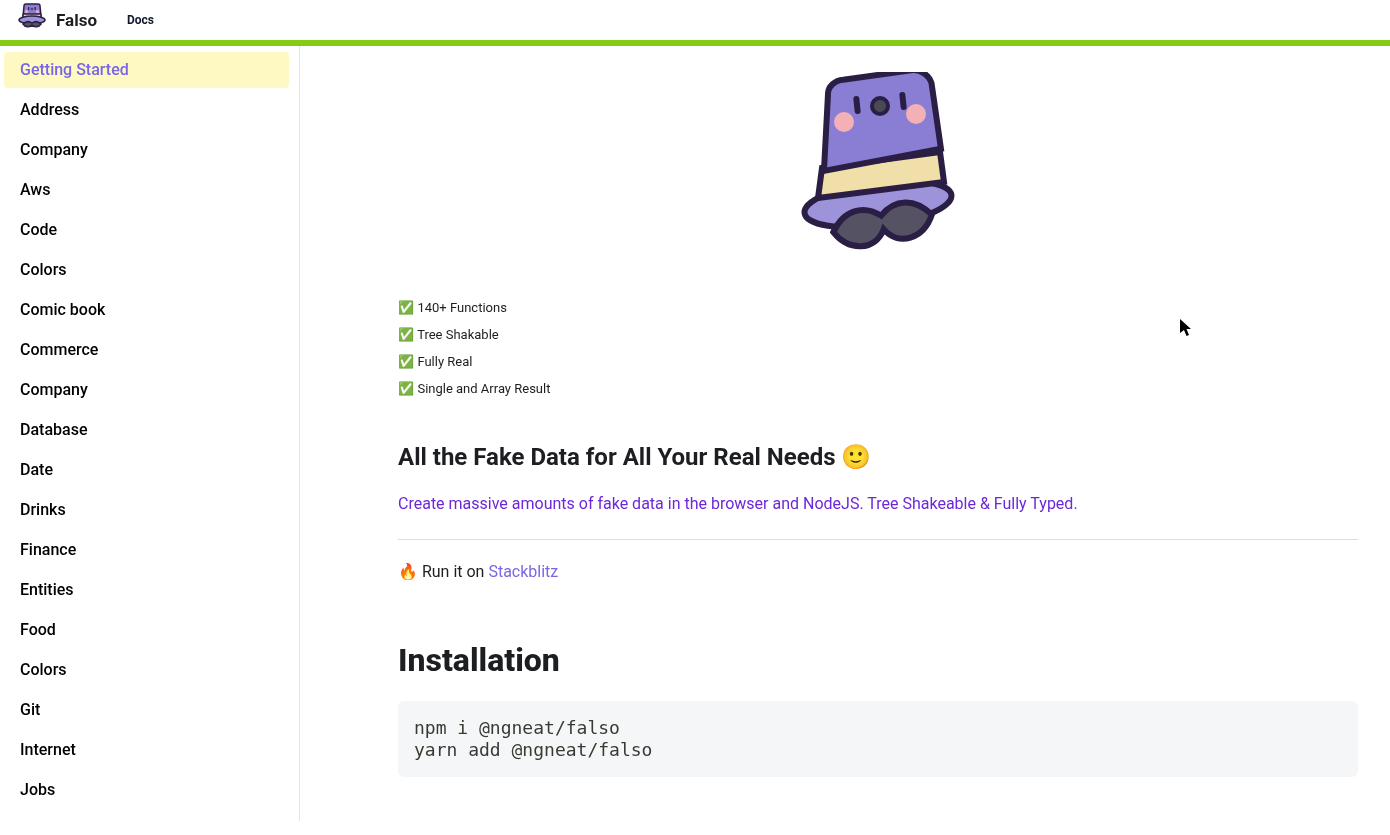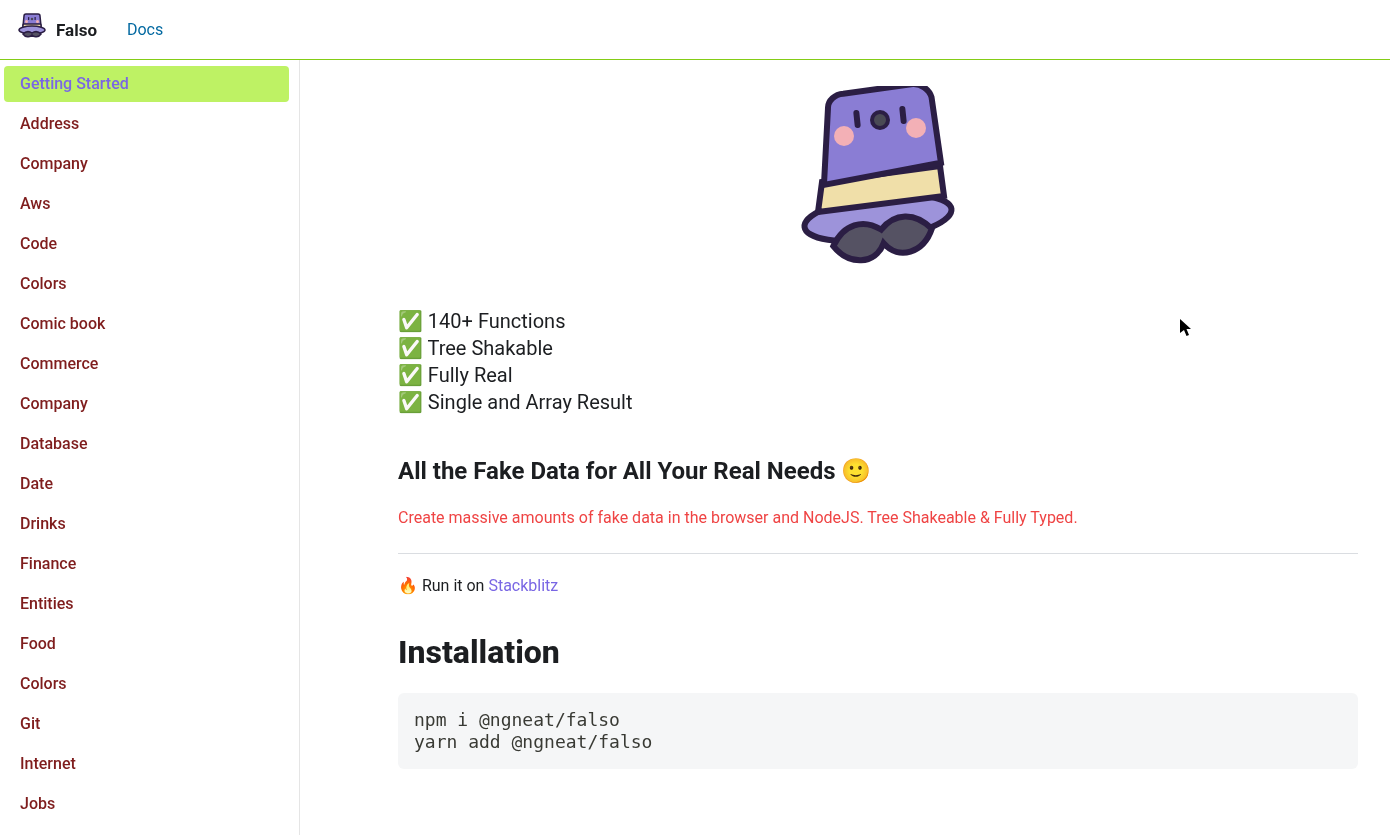--- a/index.html
+++ b/index.html
@@ -7,43 +7,43 @@
     font-family: -apple-system, BlinkMacSystemFont, "Segoe UI", Roboto, Helvetica, Arial, sans-serif;
     color: #1c1e21;
     background: #fff;
     width: 1390px;
     height: 835px;
     overflow: hidden;
   }
 
   
   .navbar {
-    height: 60px;
+    height: 46px;
     display: flex;
     align-items: center;
     padding: 0 16px;
-    border-bottom: 1px solid #84cc16;
+    border-bottom: 6px solid #84cc16;
     background: #fff;
   }
   .brand {
     display: flex;
     align-items: center;
     gap: 8px;
     cursor: pointer;
     margin-right: 20px;
   }
   .brand-name {
     font-weight: 700;
     font-size: 17px;
     color: #1c1e21;
   }
   .nav-link {
-    color: #0369a1;
-    font-size: 16px;
-    font-weight: 400;
+    color: #0f172a;
+    font-size: 12px;
+    font-weight: 700;
     cursor: pointer;
     padding: 4px 10px;
   }
 
   
   .layout {
     display: flex;
     height: calc(835px - 60px);
   }
 
@@ -60,27 +60,27 @@
   }
   .sidebar::-webkit-scrollbar { width: 8px; }
   .sidebar::-webkit-scrollbar-track { background: transparent; }
   .sidebar::-webkit-scrollbar-thumb { background: #c9c9c9; border-radius: 4px; }
   .sidebar-item {
     display: block;
     padding: 7px 16px;
     margin: 0 10px 4px 0;
     font-size: 16px;
     font-weight: 500;
-    color: #7f1d1d;
+    color: #000000;
     border-radius: 4px;
     cursor: pointer;
     line-height: 22px;
   }
   .sidebar-item.active {
-    background: #bef264;
+    background: #fef9c3;
     color: #7966e4;
   }
 
   
   .main {
     flex: 1;
     overflow-y: auto;
     padding: 30px 16px 40px 98px;
   }
   .content {
@@ -88,49 +88,49 @@
   }
 
   .hero-logo {
     display: flex;
     justify-content: center;
     margin-bottom: 22px;
     margin-top: -4px;
   }
 
   .features {
-    font-size: 20px;
+    font-size: 13px;
     line-height: 27px;
     margin-bottom: 40px;
   }
   .feature-line { display: flex; align-items: center; gap: 8px; }
 
   h2.tagline {
     font-size: 24px;
     font-weight: 700;
     margin-bottom: 18px;
     line-height: 1.3;
   }
 
   p.subtitle {
     font-size: 16px;
     line-height: 1.6;
-    color: #ef4444;
+    color: #6d28d9;
     margin-bottom: 22px;
   }
 
   hr.divider {
     border: none;
     border-top: 1px solid #dadde1;
     margin-bottom: 22px;
   }
 
   .run-line {
     font-size: 16px;
-    margin-bottom: 38px;
+    margin-bottom: 60px;
   }
   .run-link {
     color: #7966e4;
     cursor: pointer;
   }
 
   h2.install {
     font-size: 32px;
     font-weight: 800;
     margin-bottom: 22px;

